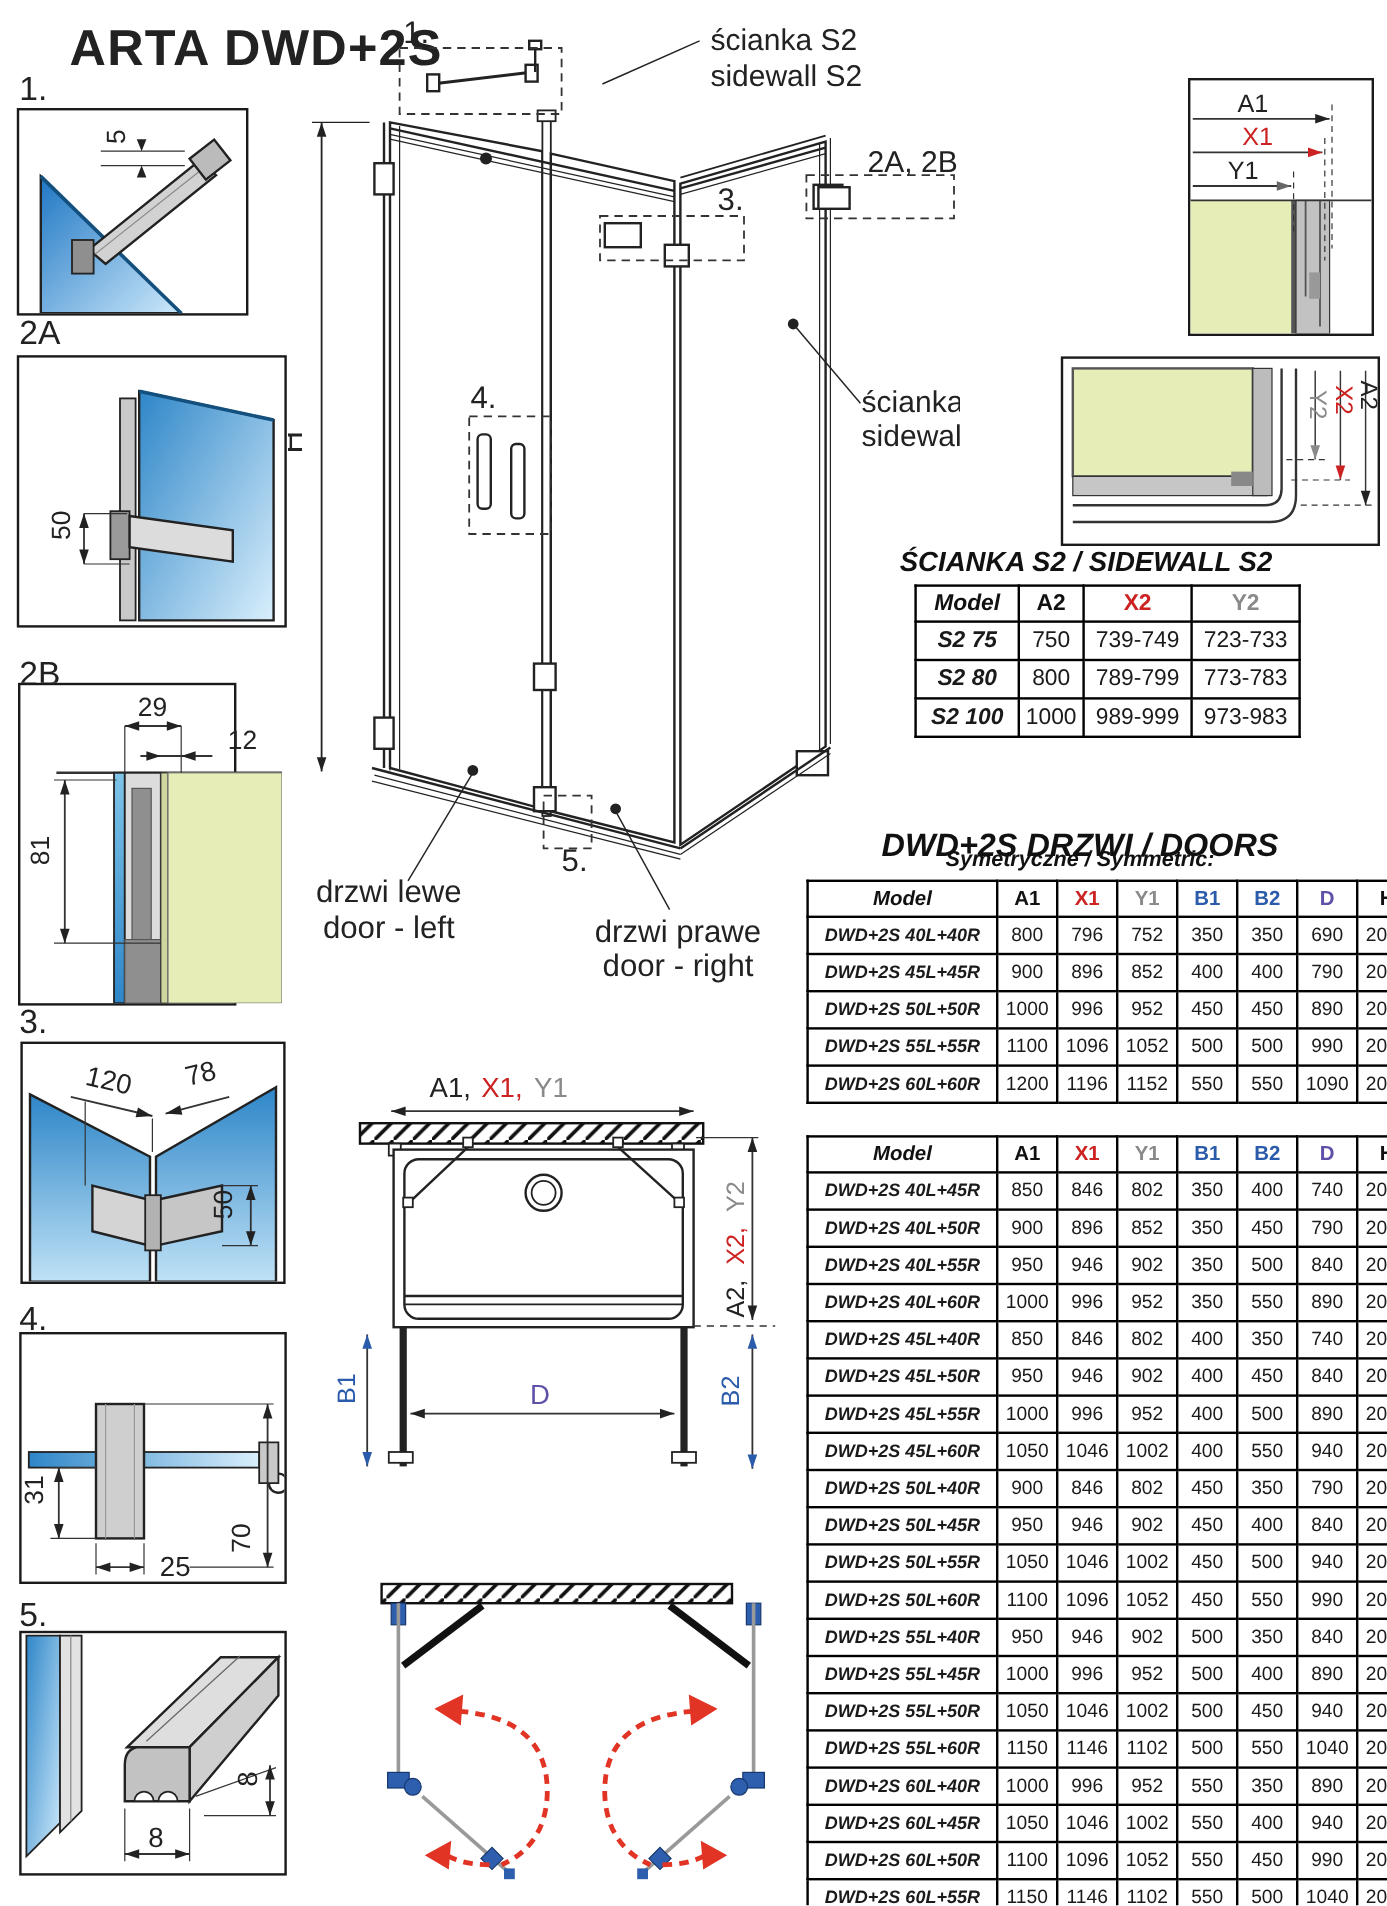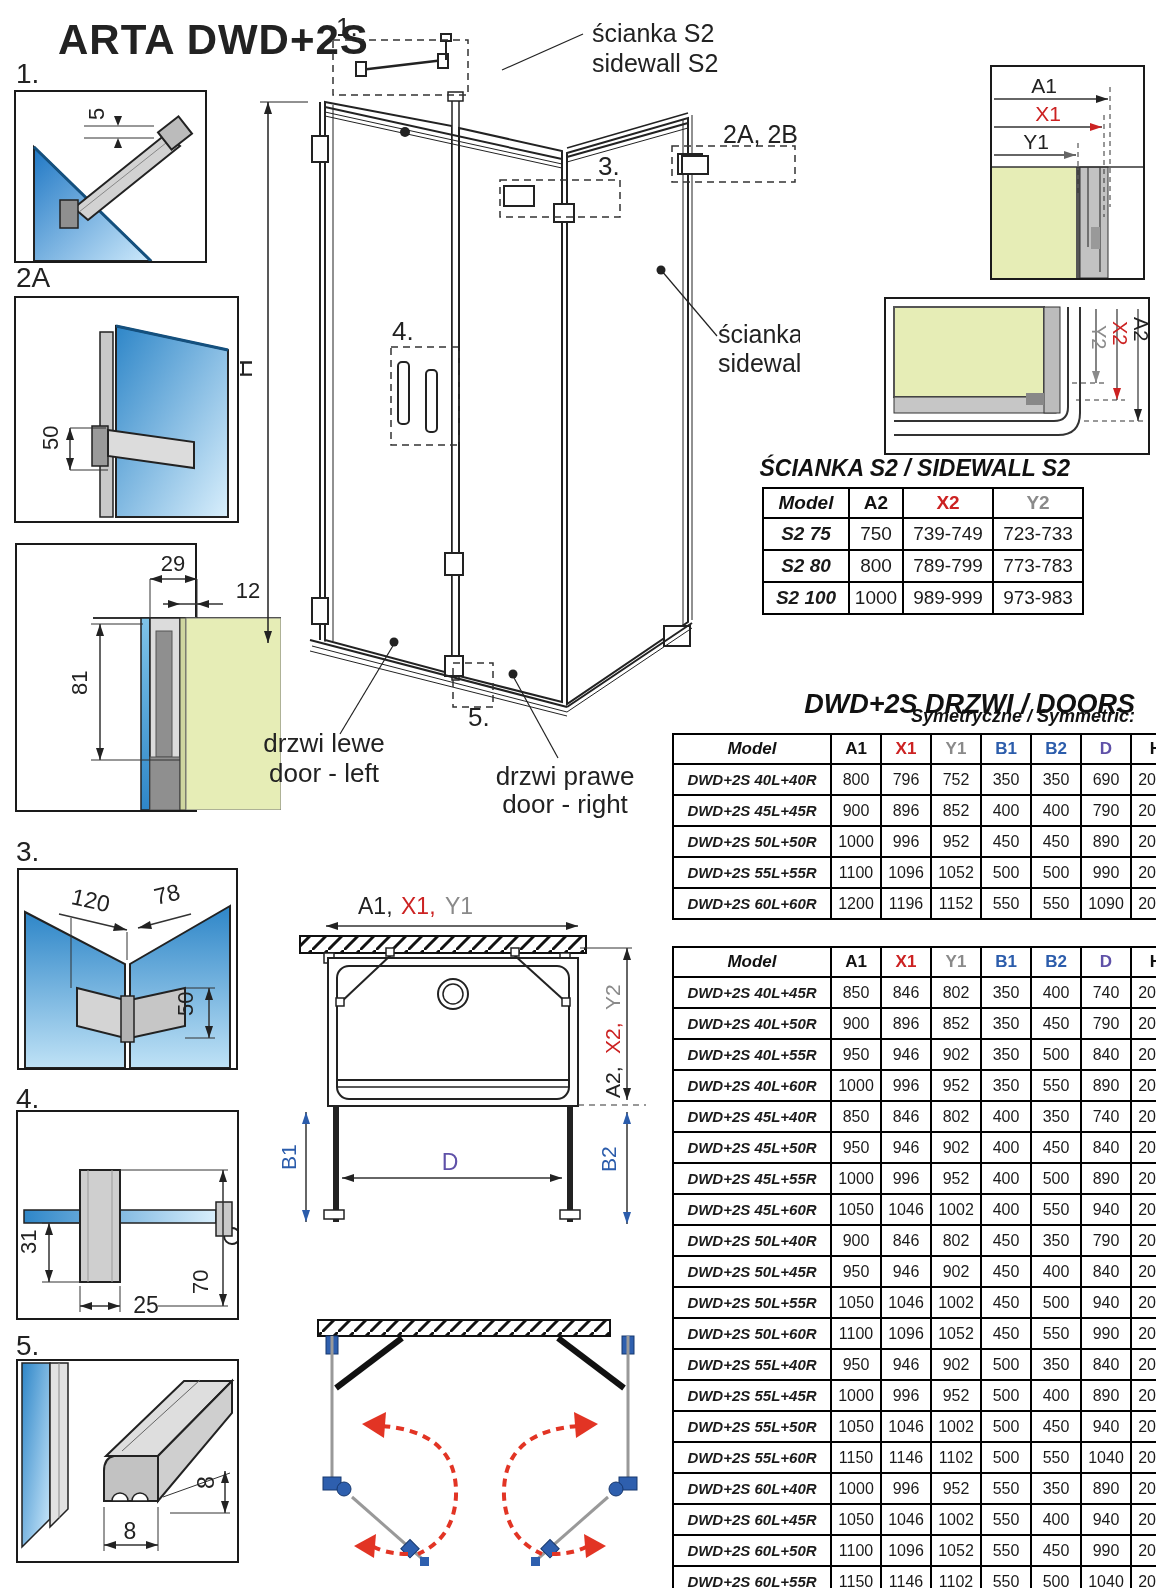--- a/index.html
+++ b/index.html
@@ -4,21 +4,21 @@
 <style>
   html,body{margin:0;padding:0;background:#fff;}
   .page{position:relative;width:1156px;height:1588px;background:#fff;overflow:hidden;
         font-family:"Liberation Sans",sans-serif;color:#1a1a1a;}
   .abs{position:absolute;}
   .title{font-size:42px;font-weight:bold;letter-spacing:1px;color:#222;}
   .dlabel{font-size:28px;color:#222;}
   .dbox{border:2px solid #1a1a1a;background:#fff;box-sizing:border-box;}
   .dbox svg{display:block;}
   svg text{font-family:"Liberation Sans",sans-serif;fill:#222;}
-  .tbl-title{font-weight:bold;font-style:italic;text-align:right;color:#111;}
+  .tbl-title{font-weight:bold;font-style:italic;text-align:center;color:#111;}
   table{border-collapse:collapse;table-layout:fixed;background:#fff;}
   table,th,td{border:2px solid #000;}
   th,td{text-align:center;padding:0 2px;overflow:hidden;white-space:nowrap;}
   th{font-weight:bold;text-align:center;}
   td.model,th.model-h{font-weight:bold;font-style:italic;}
   th.k{color:#111}th.r{color:#cc2222}th.gy{color:#8a8a8a}th.bl{color:#2b5cab}th.pu{color:#5f51a8}
   .sw{width:296px;font-size:19px;}
   .sw th{height:28px;}.sw td{height:30px;}
   .sw th:nth-child(1),.sw td:nth-child(1){width:80px;}
   .sw th:nth-child(2),.sw td:nth-child(2){width:48px;}
@@ -80,21 +80,21 @@
       <line x1="54" y1="130" x2="54" y2="172" stroke="#333" stroke-width="1.5"></line>
       <polygon points="54,130 50,142 58,142" fill="#222"></polygon>
       <polygon points="54,172 50,160 58,160" fill="#222"></polygon>
       <line x1="54" y1="130" x2="90" y2="130" stroke="#333" stroke-width="1"></line>
       <line x1="54" y1="172" x2="92" y2="172" stroke="#333" stroke-width="1"></line>
       <text x="42" y="152" font-size="22" transform="rotate(-90,42,152)">50</text>
     </svg>
   </div>
 
   <div class="abs dlabel" style="left:16px;top:532px;margin-top:14px;">2B</div>
-  <div class="abs dbox" style="left:15px;top:543px;width:182px;height:269px;padding-left:46px;">
+  <div class="abs dbox" style="left:15px;top:569px;width:182px;height:269px;">
     <svg width="218" height="265" viewBox="0 0 218 265">
       <defs>
           <linearGradient id="g3" x1="0" y1="0" x2="0" y2="1">
         <stop offset="0" stop-color="#7fc4e8"></stop>
             <stop offset="1" stop-color="#2e86c8"></stop>
           </linearGradient>
         </defs>
       <line x1="30" y1="73" x2="218" y2="73" stroke="#333" stroke-width="2"></line>
       <rect x="78" y="73" width="9" height="192" fill="url(#g3)" stroke="#222" stroke-width="1.5"></rect>
       <rect x="87" y="73" width="30" height="192" fill="#dcdcdc" stroke="#222" stroke-width="1.5"></rect>

